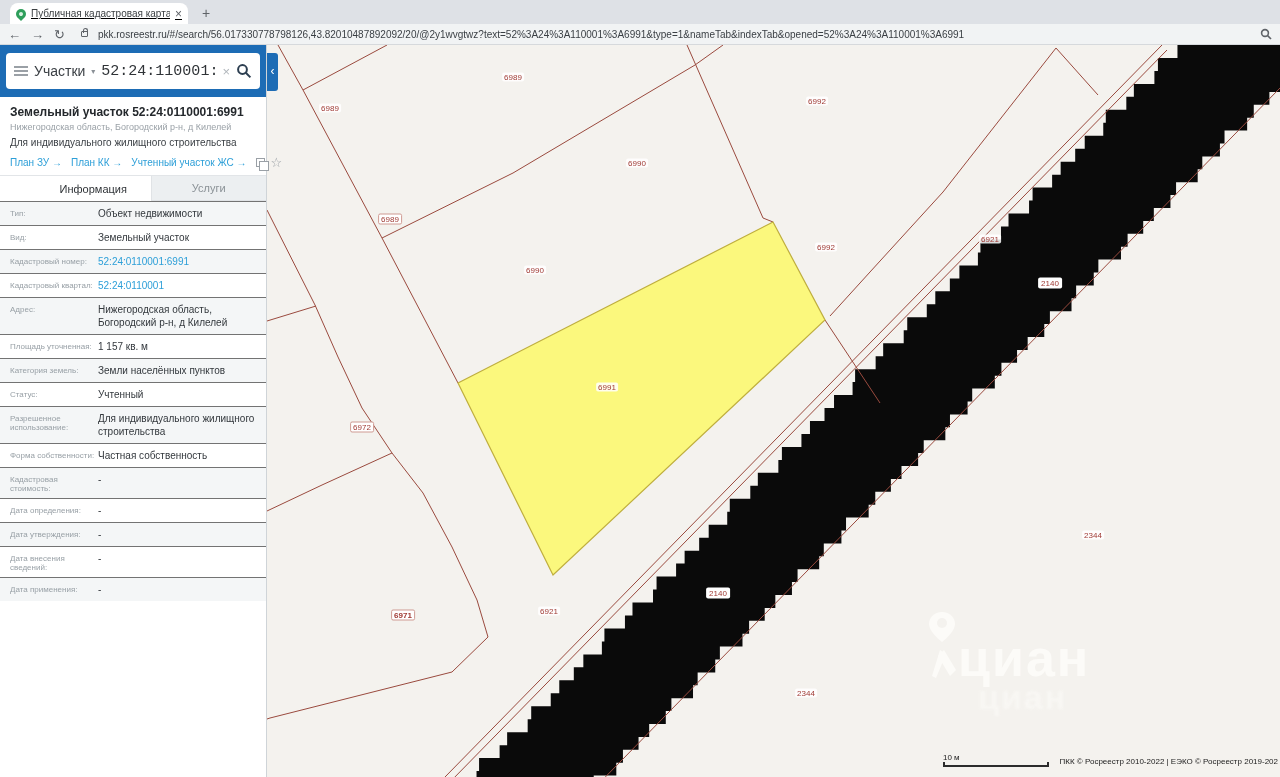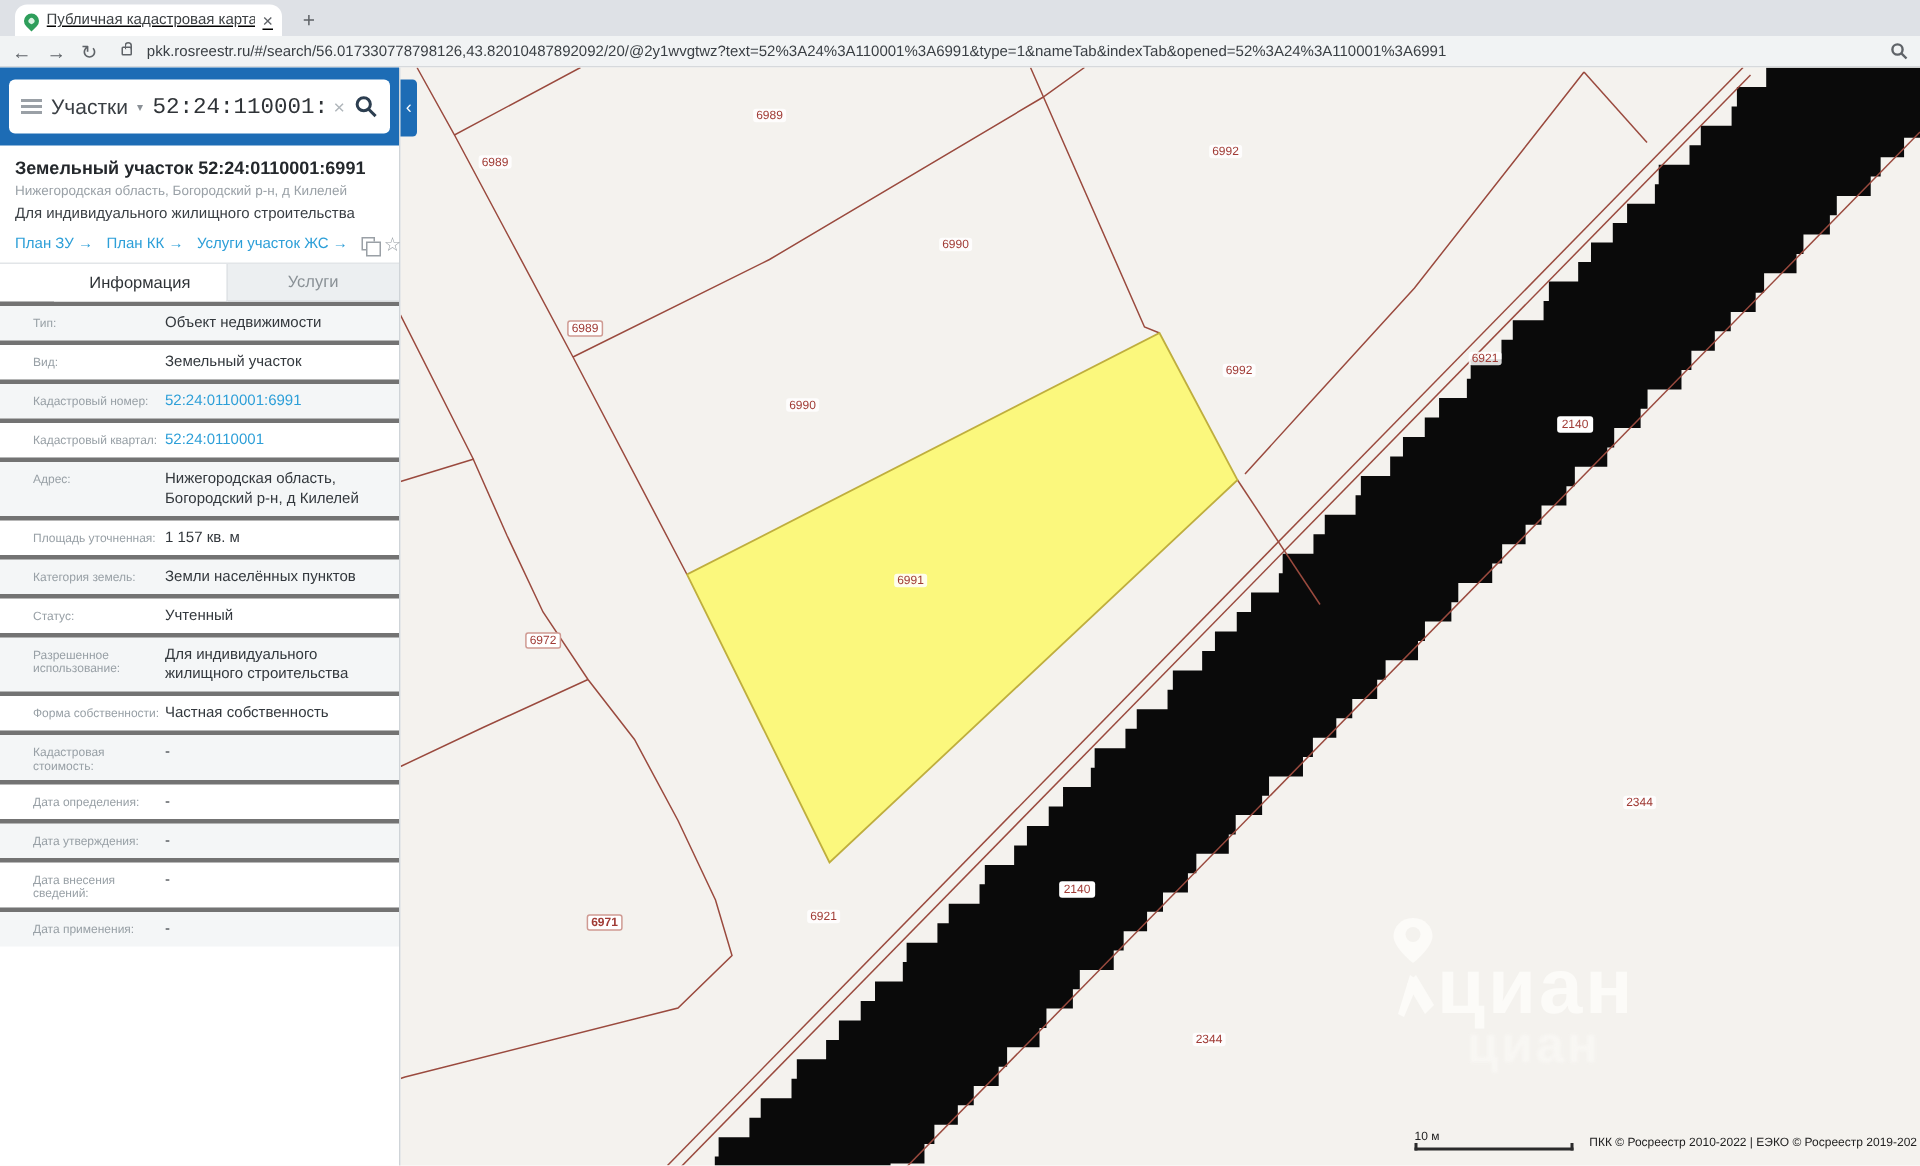--- a/index.html
+++ b/index.html
@@ -72,21 +72,21 @@
     height:8px; border:1px solid #9aa0a6; background:#fff; }
   .star-ic { font-size:13px; color:#9aa0a6; line-height:1; }
 
   #tabs { display:flex; height:26px; border-top:1px solid #e2e5e8; }
   .tabcell { flex:1; font-size:11px; display:flex; align-items:center;
     justify-content:center; }
   .tabcell.active { background:#fff; color:#2f3337;margin-left:36px; }
   .tabcell.inactive { background:#eceff1; color:#8a9196;
     border-left:1px solid #e0e3e6; border-bottom:1px solid #e0e3e6; }
 
-  #info-table .irow { display:flex; padding:5px 22px; border-top:3px solid #737373; }
+  #info-table .irow { display:flex; padding:5px 10px; border-top:1px solid #737373; }
   #info-table .irow:nth-child(odd) { background:#f4f6f7; }
   .ilabel { width:88px; flex:none; font-size:8px; color:#98a0a6; padding-top:2px; }
   .ivalue { flex:1; font-size:10px; color:#33383d; line-height:1.3; }
   .ivalue.link { color:#2d9fd8; }
 
   
   #map { position:absolute; left:267px; top:0; width:1013px; height:732px;
     overflow:hidden; }
   #map-canvas { position:absolute; left:0; top:0; }
   .map-label { position:absolute; transform:translate(-50%,-50%); font-size:8px;
@@ -154,21 +154,21 @@
       </div>
     </div>
 
     <div id="result">
       <div id="result-title">Земельный участок 52:24:0110001:6991</div>
       <div id="result-loc">Нижегородская область, Богородский р-н, д Килелей</div>
       <div id="result-usage">Для индивидуального жилищного строительства</div>
       <div id="result-links">
         <span class="rlink">План ЗУ →</span>
         <span class="rlink">План КК →</span>
-        <span class="rlink">Услуги участок ЖС →</span>
+        <span class="rlink">Учтенный участок ЖС →</span>
         <span id="result-icons">
           <span class="sq-ic"></span>
           <span class="star-ic">☆</span>
         </span>
       </div>
     </div>
 
     <div id="tabs">
       <div class="tabcell active">Информация</div>
       <div class="tabcell inactive">Услуги</div>

